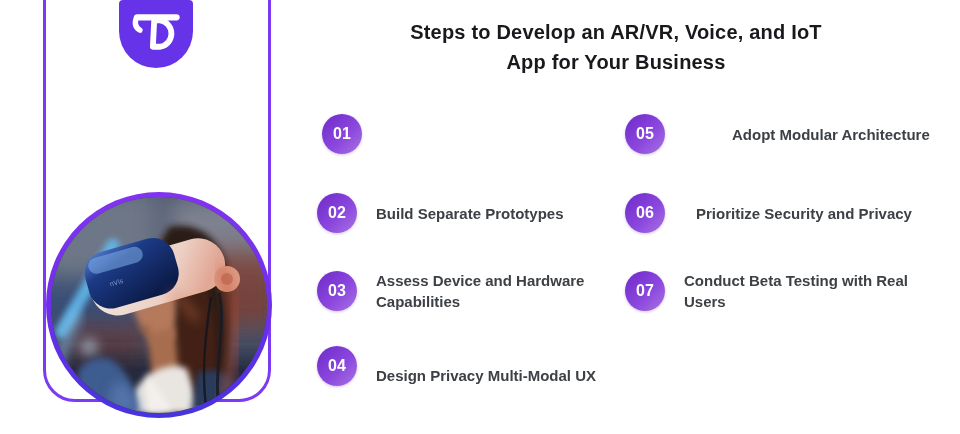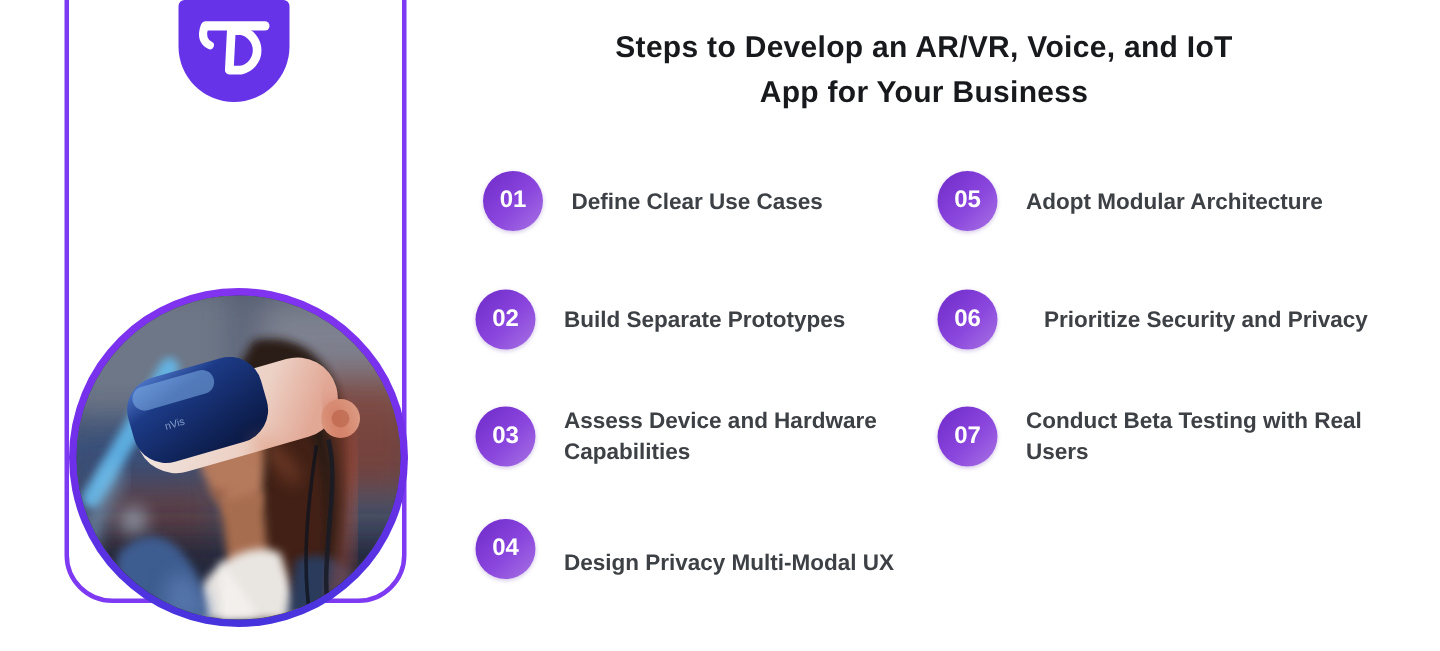--- a/index.html
+++ b/index.html
@@ -106,21 +106,21 @@
     font-weight: 700;
     color: #3d4145;
   }
 
   
   .row-1 { left: 322px; top: 114px; }
   .row-2 { left: 317px; top: 193px; }
   .row-3 { left: 317px; top: 270px; }
   .row-4 { left: 317px; top: 346px; align-items: flex-end; }
   
-  .row-5 { left: 625px; top: 114px; }
+  .row-5 { left: 625px; top: 114px; gap: 48px; }
   .row-6 { left: 625px; top: 193px; gap: 12px; }
   .row-7 { left: 625px; top: 270px; }
 </style>
 </head>
 <body>
 
 <div class="stage">
 
   <div class="panel-outline"></div>
 
@@ -213,21 +213,20 @@
     </div>
   </div>
 
   <h1 class="title">
     <span>Steps to Develop an AR/VR, Voice, and IoT</span><br>
     <span>App for Your Business</span>
   </h1>
 
   <div class="step-row row-1">
     <div class="step-circle">01</div>
-    <div class="step-label">Define Clear Use Cases</div>
   </div>
   <div class="step-row row-2">
     <div class="step-circle">02</div>
     <div class="step-label">Build Separate Prototypes</div>
   </div>
   <div class="step-row row-3">
     <div class="step-circle">03</div>
     <div class="step-label">Assess Device and Hardware Capabilities</div>
   </div>
   <div class="step-row row-4">

